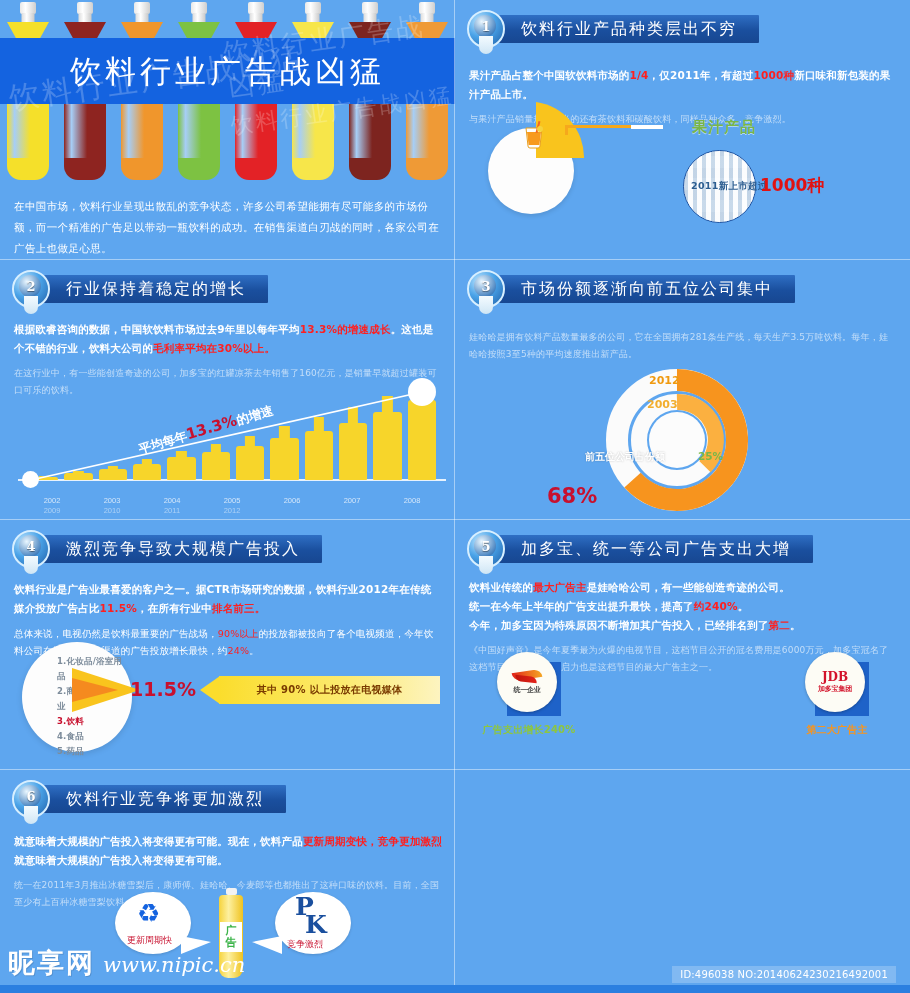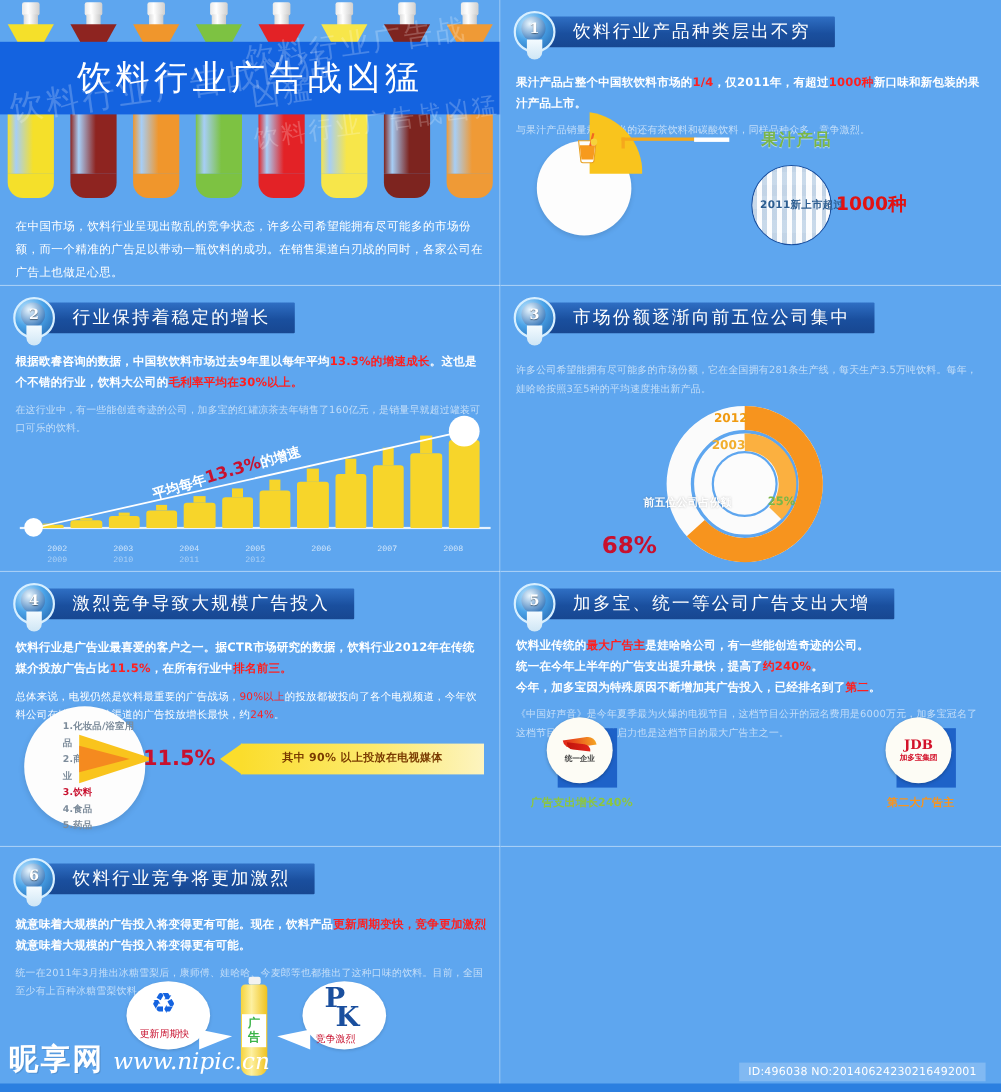--- a/index.html
+++ b/index.html
@@ -100,21 +100,21 @@
   .axis { position:absolute; left:10px; bottom:17px; width:428px; height:2px; background:rgba(255,255,255,.85); }
   .trend { position:absolute; left:0; top:0; width:440px; height:120px; }
   .dot-s { position:absolute; left:14px; bottom:10px; width:17px; height:17px; border-radius:50%; background:#fff;}
   .dot-e { position:absolute; right:12px; top:0px; width:28px; height:28px; border-radius:50%; background:#fff;}
   .trend-label{ position:absolute; left:128px; top:42px; transform:rotate(-16.5deg);
                 color:#fff; font-size:12.5px; font-weight:bold; white-space:nowrap; }
   .trend-label .pct{ color:#c8102e; font-size:15px; }
   .years { position:absolute; left:22px; top:236px; width:420px; height:24px; }
   .years .row { position:absolute; left:0; width:420px; display:flex; }
   .years .row span{ flex:1; text-align:center; color:rgba(255,255,255,.72); font-size:7.5px;
-                    font-family:Liberation Mono, monospace; }
+                    font-family:Liberation Sans, sans-serif; }
   .years .r1 { top:0; }
   .years .r2 { top:10px; }
   .years .r2 span{ color:rgba(255,255,255,.48); }
 
   
   .s3-wrap { position:absolute; left:140px; top:108px; width:165px; height:150px; }
   .lb-2012 { position:absolute; left:54px; top:6px;  color:#f09a10; font-size:11px; font-weight:bold;}
   .lb-2003 { position:absolute; left:52px; top:30px; color:#f2ae2e; font-size:11px; font-weight:bold;}
   .lb-share{ position:absolute; left:-10px; top:82px; color:#fff; font-size:10px; font-weight:bold;
              text-shadow:0 0 2px rgba(0,0,0,.25); white-space:nowrap;}
@@ -425,21 +425,21 @@
           <div class="disc"></div>
             <div class="inner"></div>
             <div class="ribbon"></div>
           <div class="num">3</div>
         </div>
         <div class="hbar">
           <span>市场份额逐渐向前五位公司集中</span>
         </div>
       </div>
       <div class="copy" style="top:62px">
-        <div class="sub">许多公司希望能拥有尽可能多的市场份额，它在全国拥有281条生产线，每天生产3.5万吨饮料。每年，娃哈哈按照3至5种的平均速度推出新产品。</div>
+        <div class="sub">娃哈哈是拥有饮料产品数量最多的公司，它在全国拥有281条生产线，每天生产3.5万吨饮料。每年，娃哈哈按照3至5种的平均速度推出新产品。</div>
       </div>
 
       <div class="s3-wrap">
         <svg width="165" height="150" viewBox="0 0 165 150">
           <circle cx="82" cy="72" r="60" fill="none" stroke="#fbfbfb" stroke-width="22"></circle>
           <path d="M82 12 A60 60 0 1 1 37.5 112.2" fill="none" stroke="#f7941e" stroke-width="22" stroke-linecap="butt"></path>
           <circle cx="82" cy="72" r="38" fill="none" stroke="#fbfbfb" stroke-width="16"></circle>
           <path d="M82 34 A38 38 0 0 1 109.9 98.7" fill="none" stroke="#fbb040" stroke-width="16" stroke-linecap="butt"></path>
           <circle cx="82" cy="72" r="28" fill="#fcfcfc"></circle>
         </svg>

